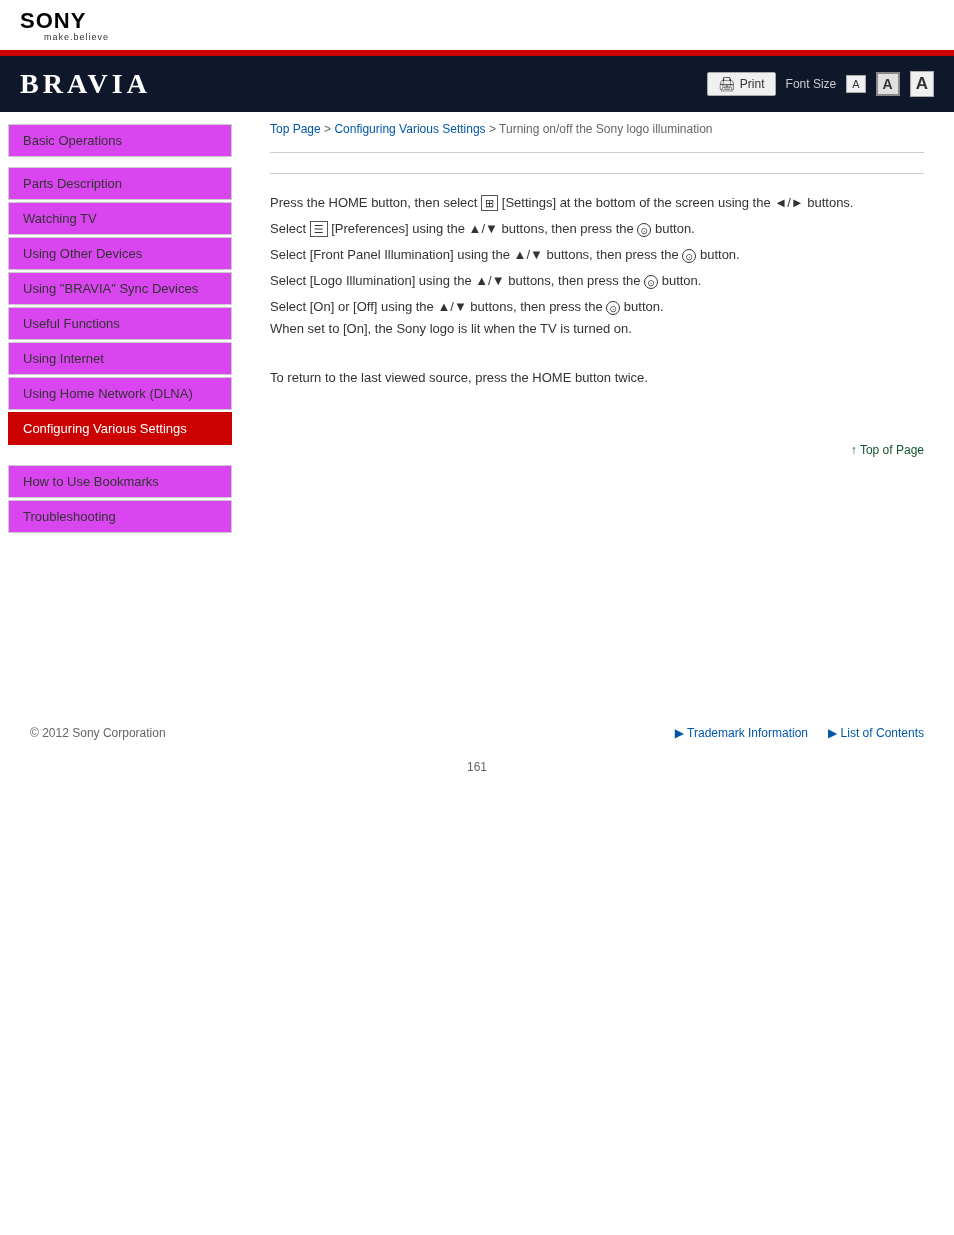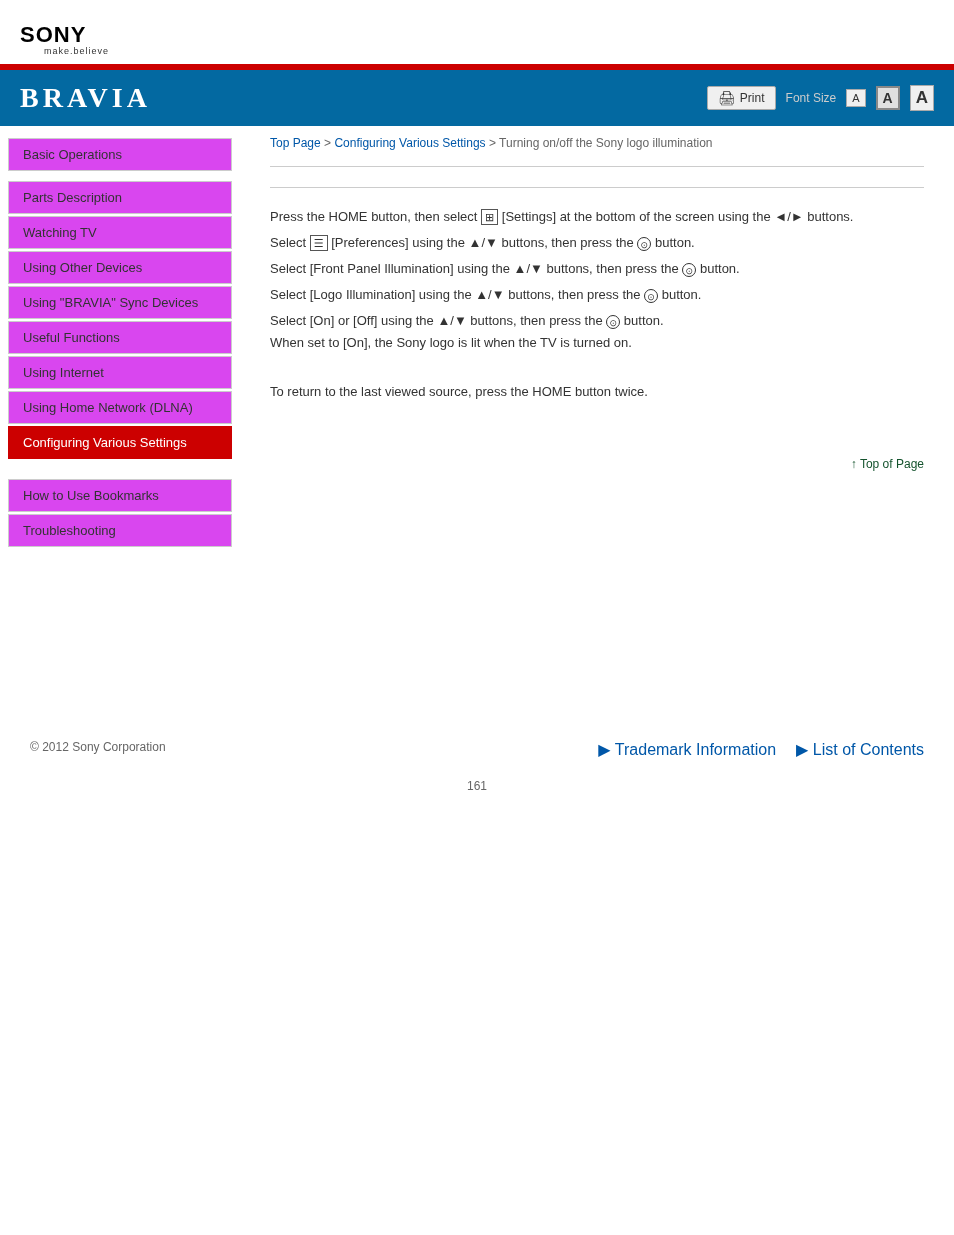--- a/index.html
+++ b/index.html
@@ -1,27 +1,27 @@
 <!DOCTYPE html>
 <html><head>
   <meta charset="utf-8">
   <style>
     * { box-sizing: border-box; margin: 0; padding: 0; }
     body { font-family: Arial, sans-serif; font-size: 13px; color: #333; background: #fff; width: 954px; }
 
     
-    .header-top { padding: 24px 20px 8px 20px; }
+    .header-top { padding: 10px 20px 8px 20px; }
     .sony-logo { font-size: 22px; font-weight: 900; letter-spacing: 1px; color: #000; line-height: 1; }
     .sony-tagline { font-size: 9px; color: #333; letter-spacing: 1px; margin-left: 24px; }
 
     
     .red-bar { background: #c00; height: 6px; width: 100%; }
 
     
-    .title-bar { background: #0369a1; padding: 12px 20px; display: flex; align-items: center; justify-content: space-between; }
+    .title-bar { background: #0f172a; padding: 12px 20px; display: flex; align-items: center; justify-content: space-between; }
     .bravia-title { color: #fff; font-size: 28px; font-weight: bold; letter-spacing: 4px; font-family: 'Times New Roman', serif; }
     .title-bar-right { display: flex; align-items: center; gap: 10px; }
     .print-btn { border: 1px solid #aaa; background: #f0f0f0; color: #333; padding: 3px 10px; font-size: 12px; cursor: pointer; display: flex; align-items: center; gap: 4px; border-radius: 2px; }
     .font-size-label { color: #ccc; font-size: 12px; }
     .font-btn { border: 1px solid #aaa; background: #f0f0f0; padding: 2px 5px; cursor: pointer; font-size: 11px; color: #333; }
     .font-btn.large { font-size: 14px; font-weight: bold; background: #e0e0e0; border: 2px solid #888; }
     .font-btn.largest { font-size: 17px; font-weight: bold; }
 
     
     .main-layout { display: flex; min-height: 600px; }
@@ -44,23 +44,23 @@
     .divider { border: none; border-top: 1px solid #ccc; margin: 8px 0; }
 
     
     .content-body { padding: 10px 0; font-size: 13px; line-height: 1.7; color: #333; }
     .content-body p { margin-bottom: 4px; }
 
     .top-of-page { text-align: right; margin-top: 40px; font-size: 12px; color: #0057a8; cursor: pointer; }
     .top-of-page a { color: #14532d; text-decoration: none; }
 
     
-    .footer { display: flex; justify-content: space-between; align-items: flex-start; padding: 14px 30px 10px 30px; font-size: 12px; color: #666; border-top: none; }
+    .footer { display: flex; justify-content: space-between; align-items: center; padding: 14px 30px 10px 30px; font-size: 12px; color: #666; border-top: none; }
     .footer-links { display: flex; gap: 20px; }
-    .footer-links a { color: #0057a8; text-decoration: none; font-size: 16px; }
+    .footer-links a { color: #0057a8; text-decoration: none; font-size: 12px; }
 
     
     .page-number { text-align: center; padding: 10px 0; font-size: 12px; color: #666; }
 
     
     .icon-print::before { content: "🖨"; font-size: 14px; }
     .circle-ok { display: inline-block; border: 1px solid #333; border-radius: 50%; width: 14px; height: 14px; text-align: center; line-height: 14px; font-size: 9px; vertical-align: middle; }
   </style>
 </head>
 <body>

